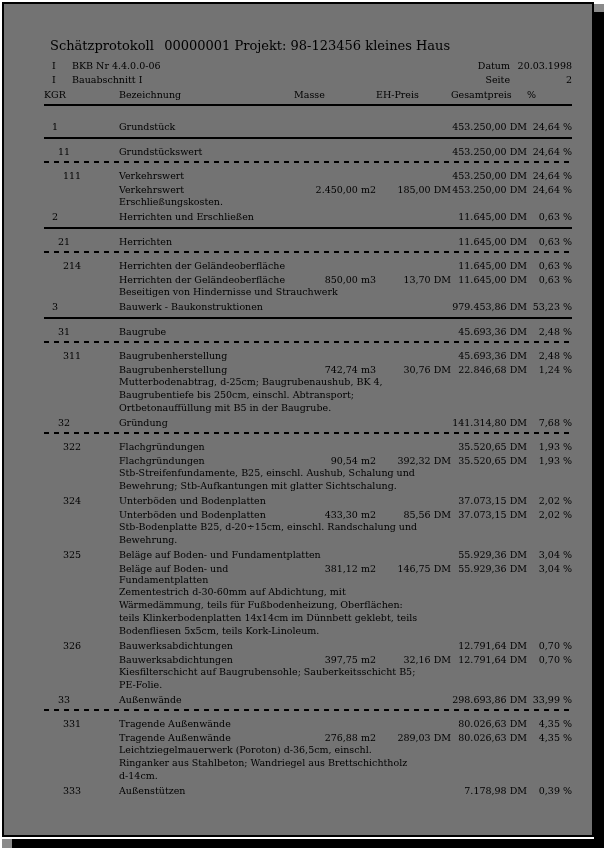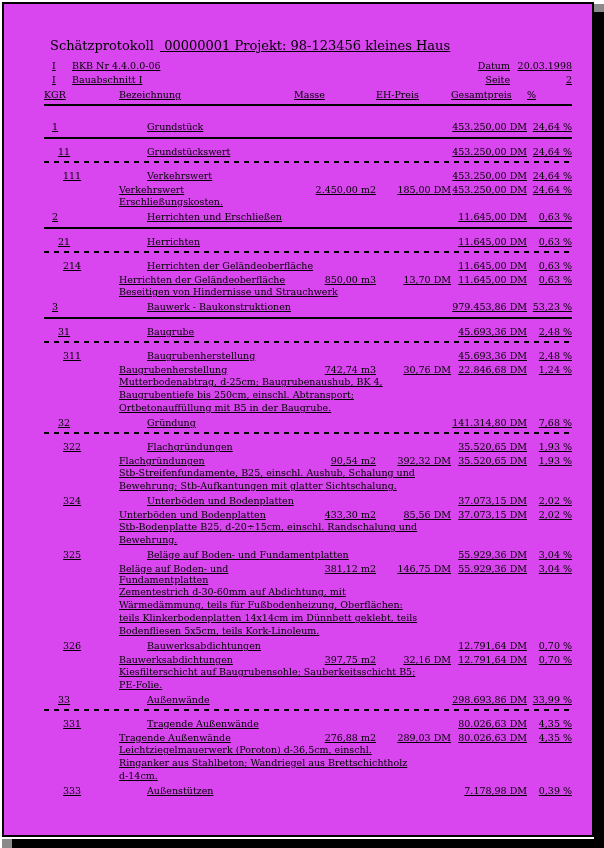--- a/index.html
+++ b/index.html
@@ -3,21 +3,21 @@
 <meta charset="utf-8">
 <style>
   html,body{margin:0;padding:0;background:#fff;}
   body{
     width:604px;height:848px;overflow:hidden;position:relative;
     font-family:"DejaVu Serif","Liberation Serif",serif;
     color:#000;-webkit-font-smoothing:none;
   }
   .page{
     position:absolute;left:2px;top:2px;width:588px;height:831px;
-    border:2px solid #000;background:#d946ef;overflow:hidden;text-decoration:underline;
+    border:2px solid #000;background:#737373;overflow:hidden;
   }
   .shadow-right{position:absolute;left:594px;top:12px;width:10px;height:836px;background:#000;}
   .shadow-right-nub{position:absolute;left:594px;top:4px;width:10px;height:8px;background:#8a8a8a;}
   .shadow-bottom{position:absolute;left:12px;top:839px;width:592px;height:9px;background:#000;}
   .shadow-bottom-nub{position:absolute;left:2px;top:839px;width:10px;height:9px;background:#8a8a8a;}
 
   .content{padding:34px 0 0 40px;width:528px;font-size:9.5px;line-height:11px;}
 
   .title-row{font-size:13px;line-height:15px;padding-left:6px;margin-bottom:7px;white-space:nowrap;}
   .title-doc{display:inline-block;width:110px;}
@@ -26,21 +26,21 @@
   .m-roman{padding-left:8px;}
   .m-label{text-align:right;}
   .m-value{text-align:right;}
 
   .cols-row{display:grid;grid-template-columns:75px 175px 82px 75px 76px 45px;margin-top:4px;line-height:11px;}
   .cols-row .h-num{text-align:left;}
   .rule-header{height:2px;background:#000;margin-top:4px;}
 
   .tbody{padding-top:12px;}
   .row{display:grid;grid-template-columns:75px 175px 82px 75px 76px 45px;margin-top:3px;align-items:start;}
-  .row.summary .c-name{white-space:nowrap;overflow:visible;margin-left:28px;}
+  .row.summary .c-name{white-space:nowrap;overflow:visible;}
   .c-kgr{white-space:nowrap;}
   .lvl1 .c-kgr{padding-left:8px;}
   .lvl2 .c-kgr{padding-left:14px;}
   .lvl3 .c-kgr{padding-left:19px;}
   .c-num{text-align:right;white-space:nowrap;}
   .desc-line{margin-left:75px;margin-top:1px;line-height:12px;white-space:nowrap;}
   .rule{height:2px;width:528px;}
   .rule-solid{background:#000;margin:5px 0 7px 0;}
   .rule-dashed{
     background:repeating-linear-gradient(90deg,#000 0 5px,transparent 5px 10px);

